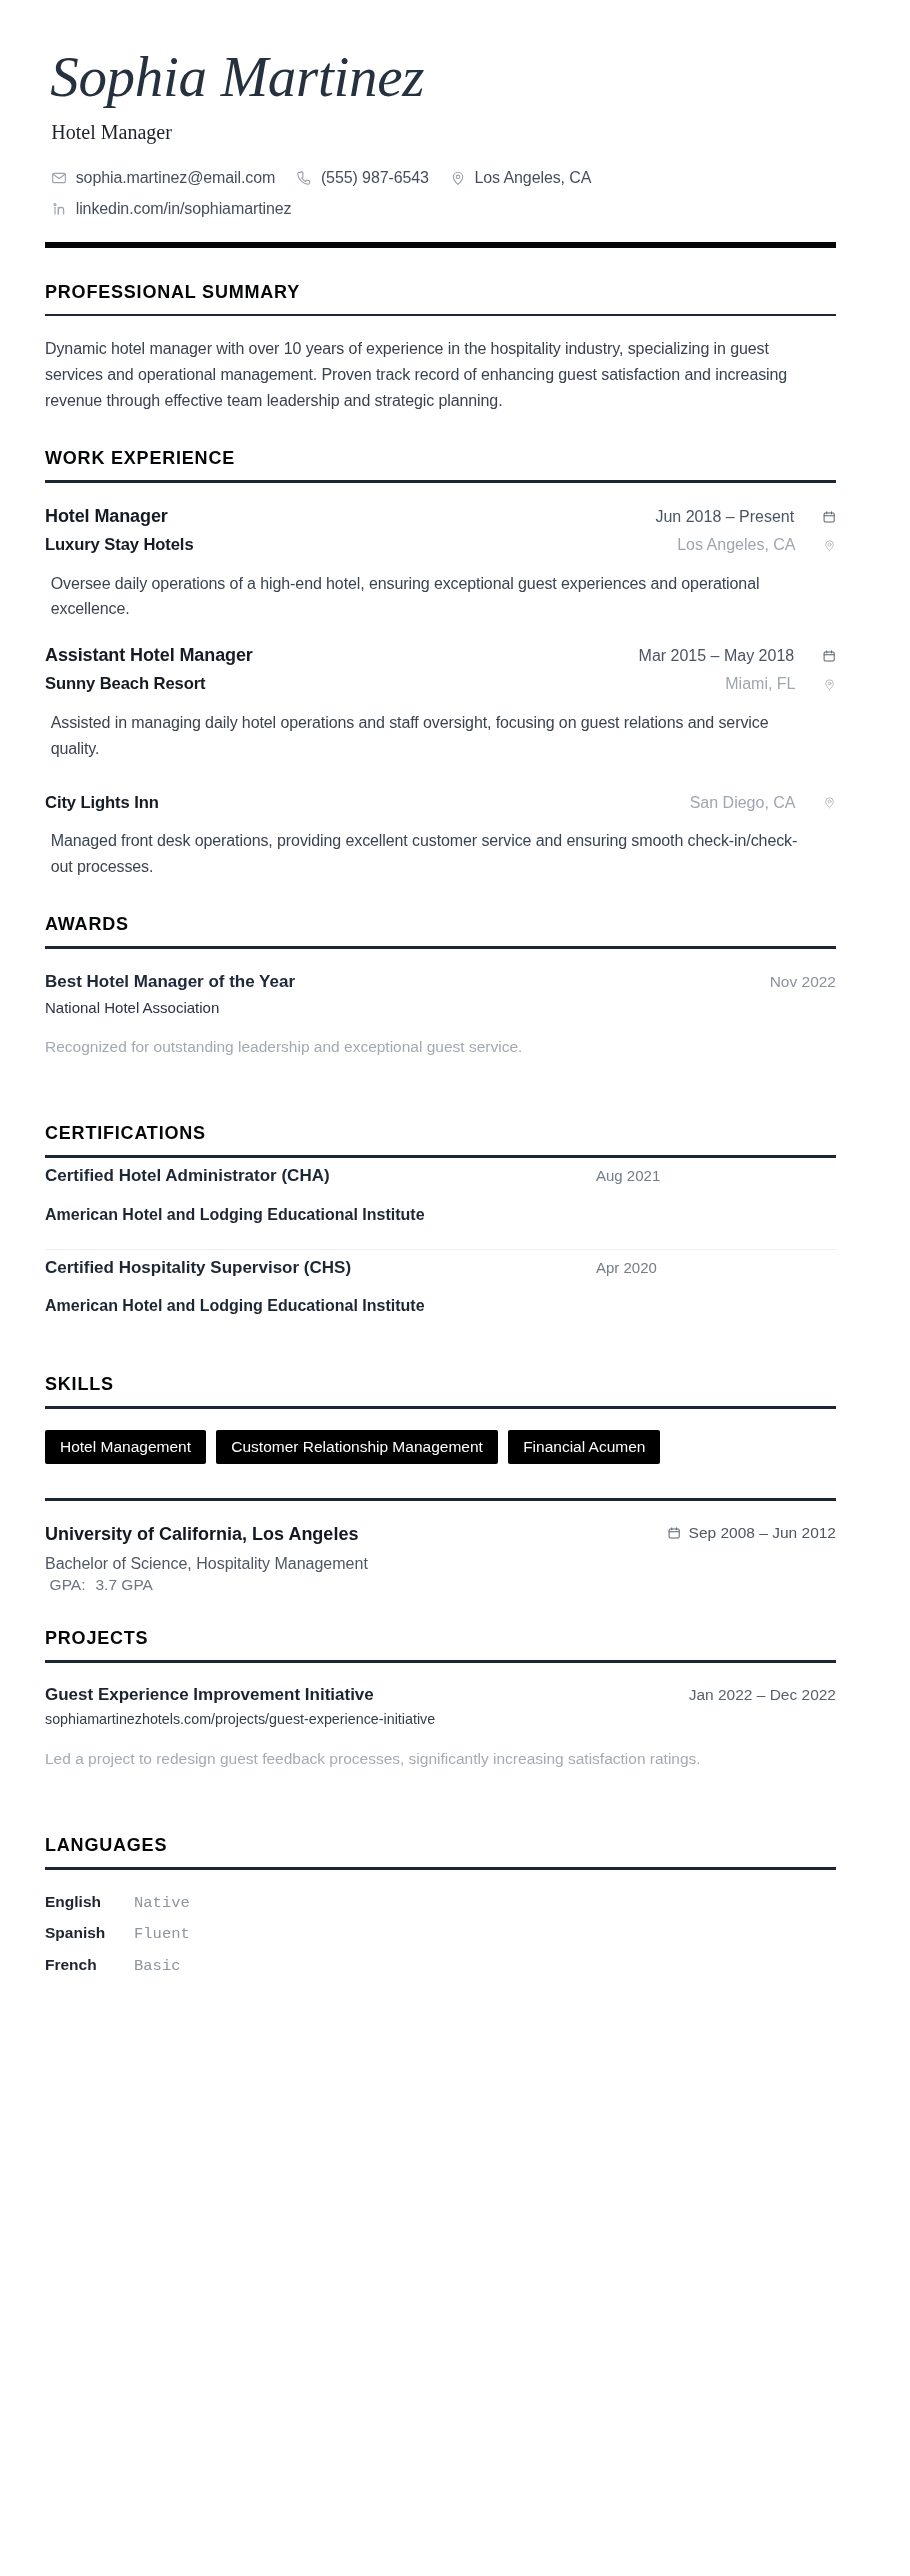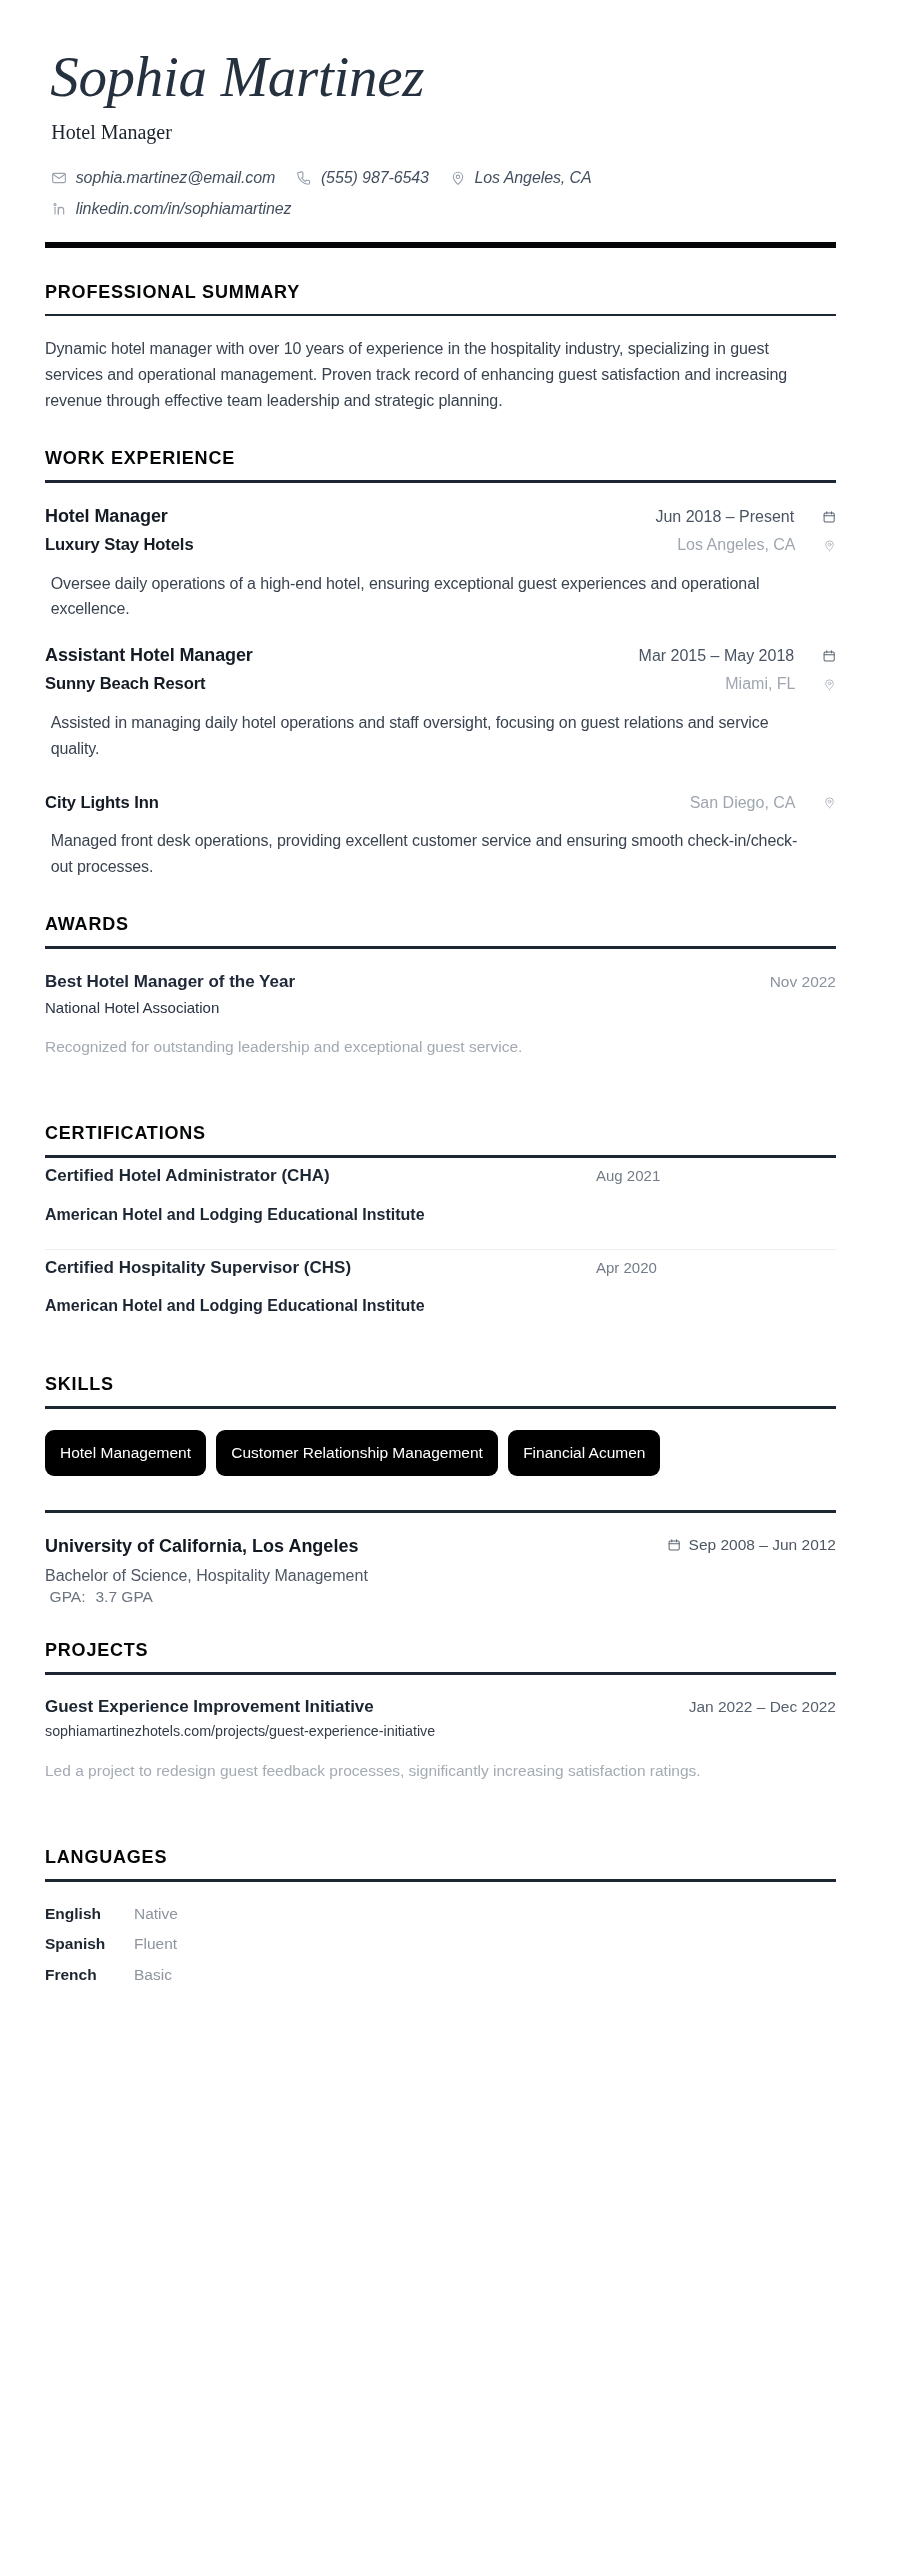--- a/index.html
+++ b/index.html
@@ -45,21 +45,20 @@
     font-size: 20px;
     font-weight: 400;
     color: #1b222c;
     margin-top: 14.3px;
     margin-left: 6.3px;
   }
 
   .contact-rows {
     margin-top: 25px;
     margin-left: 5.7px;
-    font-style: italic;
   }
 
   .contact-line {
     display: flex;
     align-items: center;
     flex-wrap: nowrap;
     margin-bottom: 13.8px;
   }
 
   .contact-item {
@@ -224,22 +223,22 @@
   .skills-wrap {
     margin-top: 20.6px;
     display: flex;
     flex-wrap: wrap;
     gap: 10.3px;
   }
   .skill-chip {
     background: #000000;
     color: #ffffff;
     font-size: 15.5px;
-    padding: 14px 15px;
-    border-radius: 9px;
+    padding: 8px 15px;
+    border-radius: 2px;
     white-space: nowrap;
   }
 
   
   .edu-entry { margin-top: 23px; }
   .edu-school {
     font-size: 18px;
     font-weight: 700;
     color: #121922;
   }
@@ -304,20 +303,21 @@
   .lang-name {
     font-size: 15.5px;
     font-weight: 700;
     color: #1c2530;
     width: 89px;
     flex: none;
   }
   .lang-level {
     font-size: 15.5px;
     color: #8e959e;
+    font-family: Liberation Mono, monospace;
   }
 
   .spacer-lg { height: 30px; }
 </style>
 </head>
 <body>
 
 <div class="page">
   <div class="inner">
 

